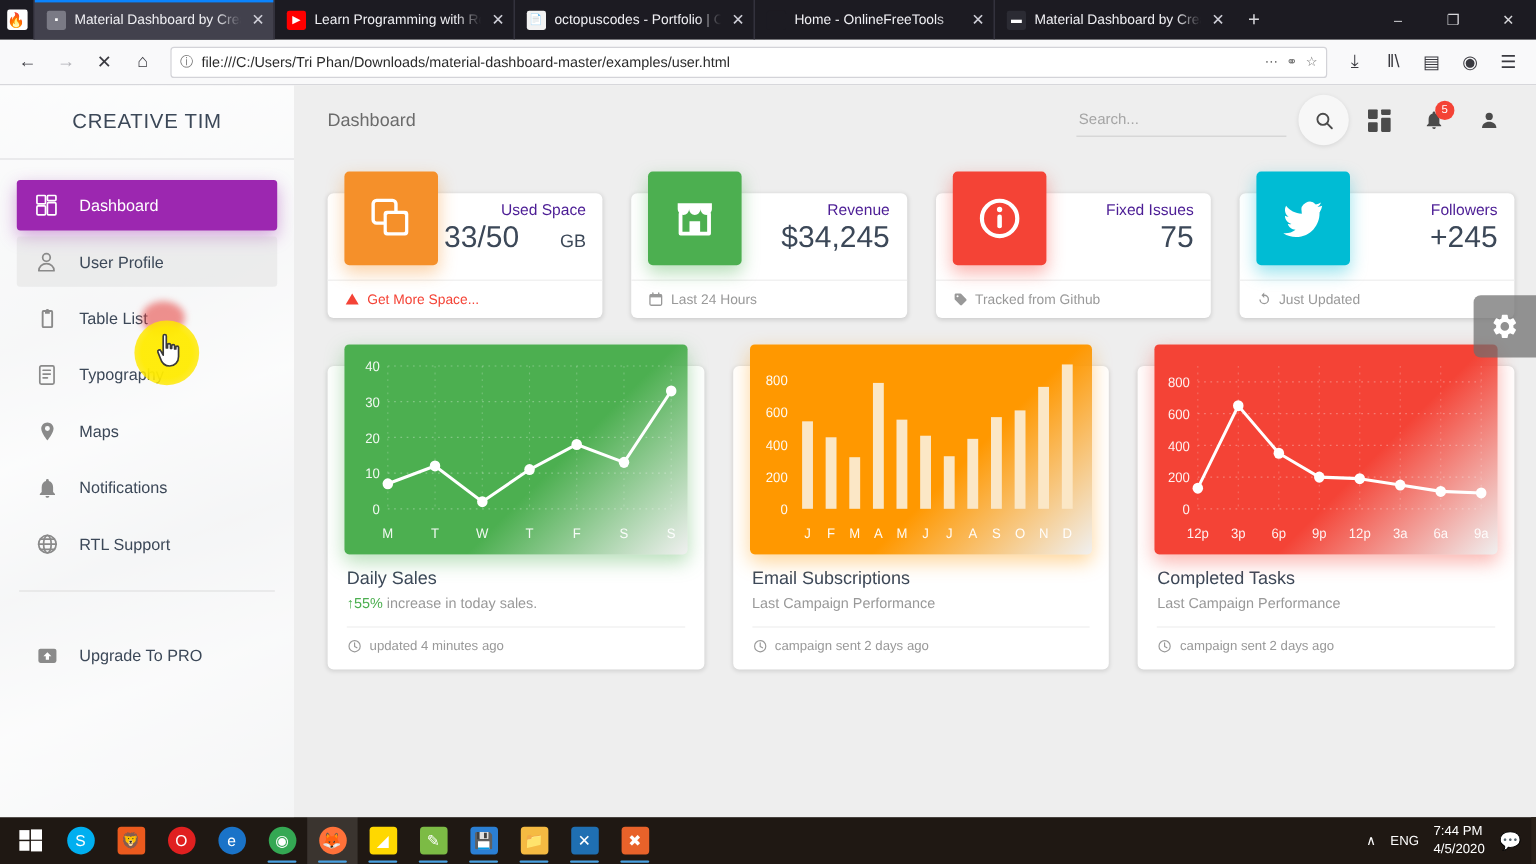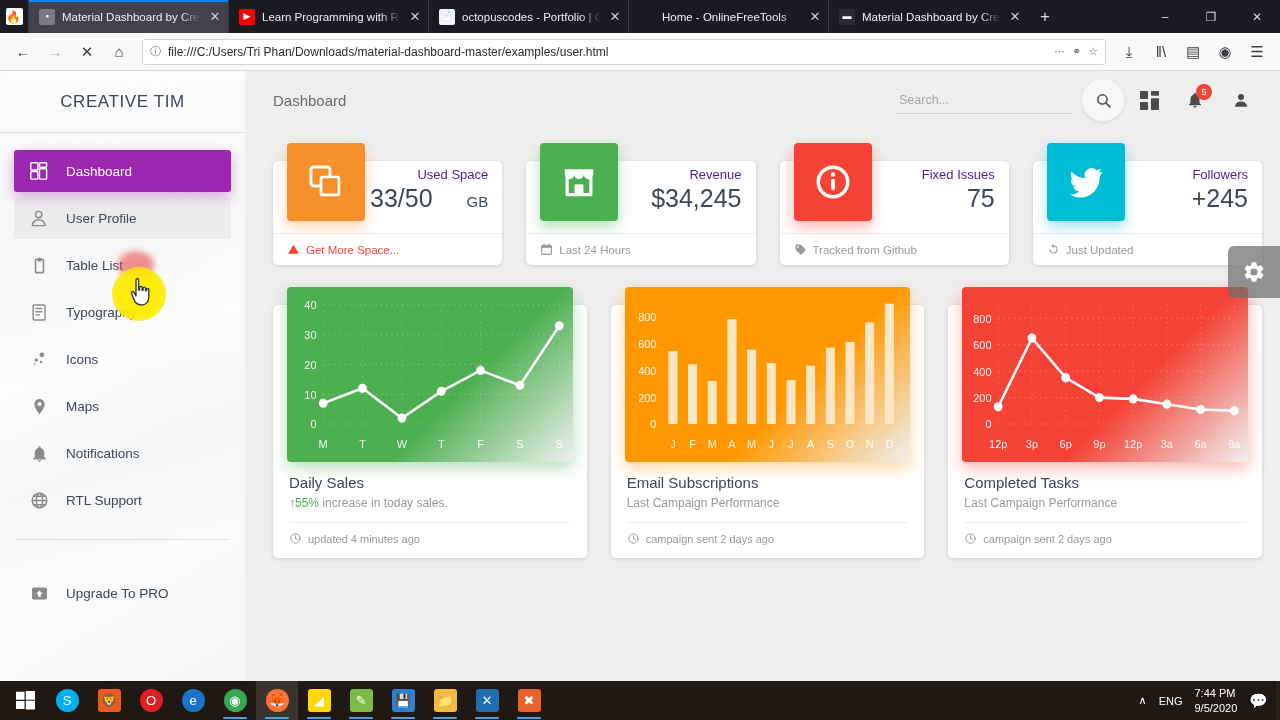--- a/index.html
+++ b/index.html
@@ -324,31 +324,20 @@
             <div class="navitem">
               <span class="ico">
                 <svg width="19" height="19" viewBox="0 0 24 24" fill="none" stroke="#8a8a8a" stroke-width="1.8" stroke-linecap="round" stroke-linejoin="round">
                   <rect x="4" y="2.5" width="15" height="19" rx="1.6"></rect>
                   <line x1="7.5" y1="7" x2="15" y2="7"></line>
                   <line x1="7.5" y1="11" x2="15" y2="11"></line>
                   <line x1="7.5" y1="15" x2="12" y2="15"></line>
                 </svg>
               </span>
               <span>Typography</span>
-            </div>
-            <div class="navitem">
-              <span class="ico">
-                <svg width="19" height="19" viewBox="0 0 24 24" fill="none" stroke="#8a8a8a" stroke-width="1.8" stroke-linecap="round" stroke-linejoin="round">
-                  <circle cx="15" cy="6" r="3" fill="#8a8a8a" stroke="none"></circle>
-                  <circle cx="8" cy="12.5" r="2.2" fill="#8a8a8a" stroke="none"></circle>
-                  <circle cx="14" cy="15" r="1.5" fill="#8a8a8a" stroke="none"></circle>
-                  <circle cx="6" cy="17.5" r="1.1" fill="#8a8a8a" stroke="none"></circle>
-                </svg>
-              </span>
-              <span>Icons</span>
             </div>
             <div class="navitem">
               <span class="ico">
                 <svg width="19" height="19" viewBox="0 0 24 24" fill="none" stroke="#8a8a8a" stroke-width="1.8" stroke-linecap="round" stroke-linejoin="round">
                   <path d="M12 2.5c-3.6 0-6.5 2.9-6.5 6.5 0 4.9 6.5 12.5 6.5 12.5s6.5-7.6 6.5-12.5c0-3.6-2.9-6.5-6.5-6.5zm0 9a2.6 2.6 0 1 1 0-5.2 2.6 2.6 0 0 1 0 5.2z" fill="#8a8a8a" stroke="none"></path>
                 </svg>
               </span>
               <span>Maps</span>
             </div>
             <div class="navitem">
@@ -740,18 +729,18 @@
       </div>
       <div class="tb-icon run">
         <span class="tb-glyph" style="background:#e8622a;border-radius:3px;">✖</span>
       </div>
     </div>
   <div class="tb-right">
     <span class="tb-caret">∧</span>
     <span>ENG</span>
     <span class="tb-clock">
       <span style="display:block">7:44 PM</span>
-      <span style="display:block">9/5/2020</span>
+      <span style="display:block">4/5/2020</span>
     </span>
     <span class="tb-actioncenter">💬</span>
   </div>
   <div class="desk-strip"></div>
 </div>
 
 </body></html>

